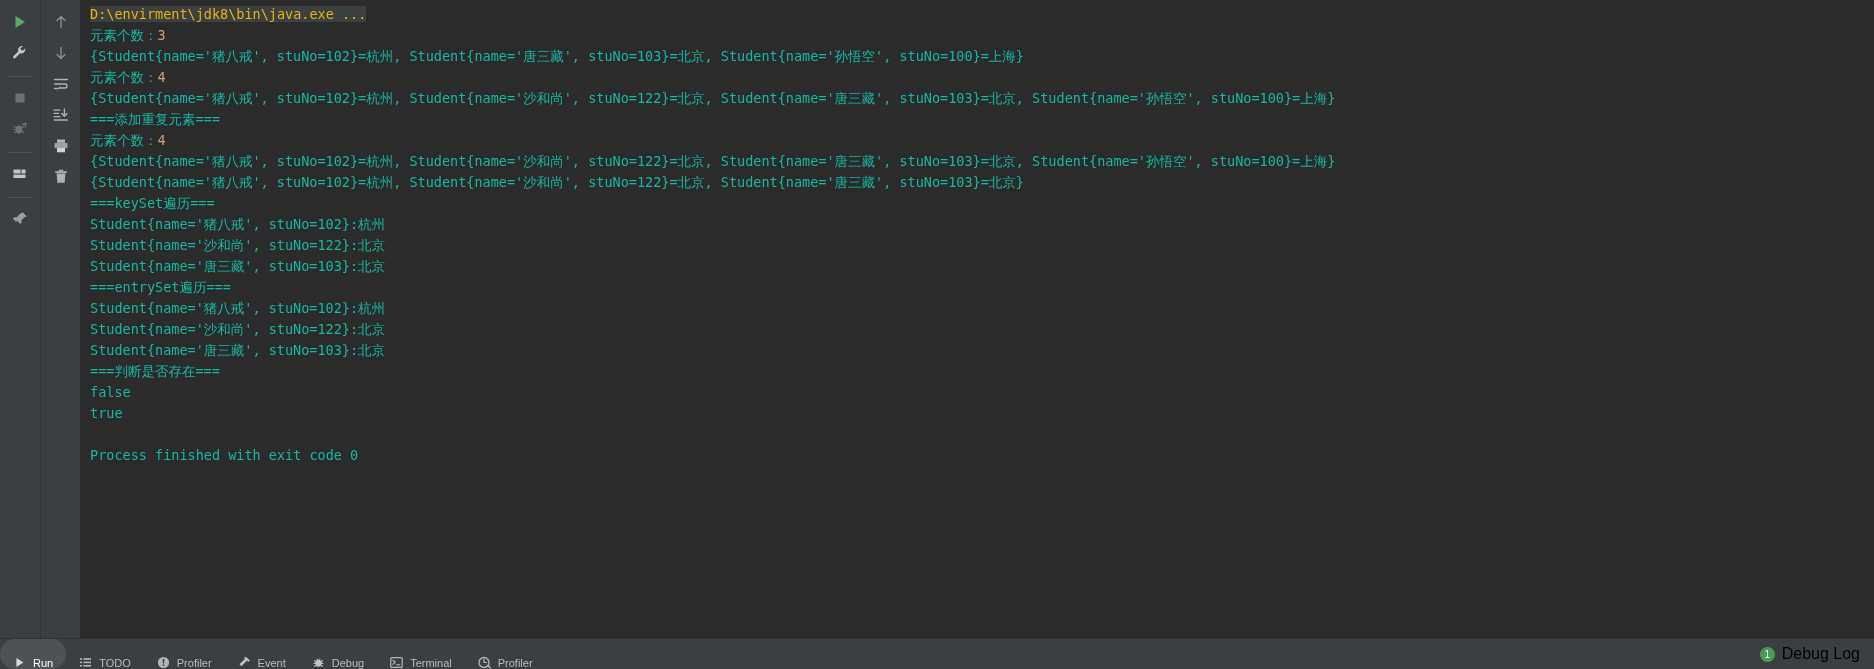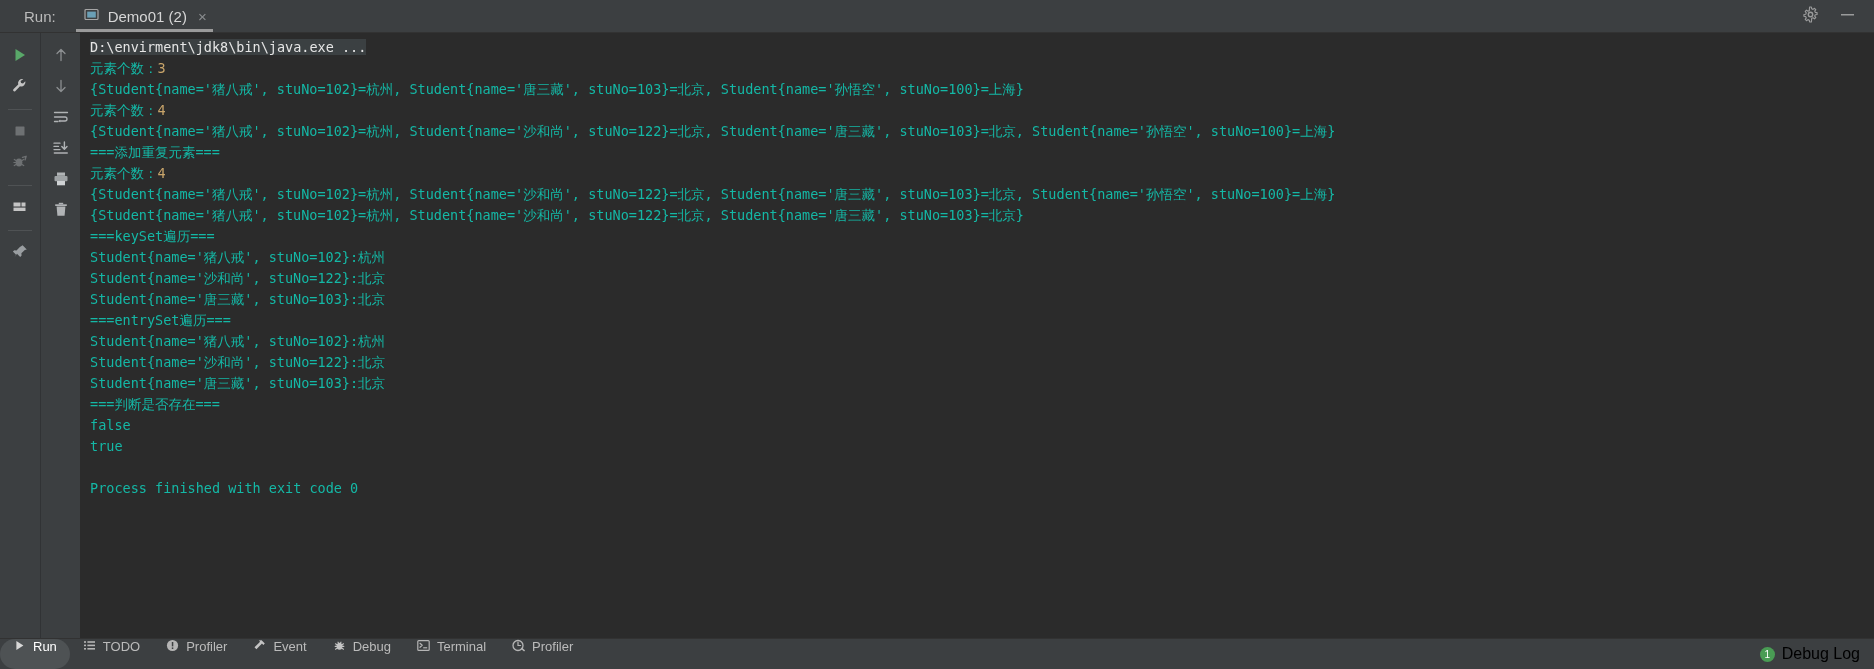--- a/index.html
+++ b/index.html
@@ -55,82 +55,53 @@
   .console-wrap {
     flex: 1 1 auto; min-width: 0; background: #2b2b2b; position: relative;
     overflow: hidden;
   }
   .console {
     font-family: "DejaVu Sans Mono", "Liberation Mono", monospace;
     font-size: 13.5px; line-height: 21px;
     color: #a9b7c6; padding: 4px 0 0 10px; white-space: pre;
   }
   .cline { height: 21px; }
-  .c-cmd { color: #e5e5e5; background: #3b4042; }
+  .c-cmd { color: #eab308; background: #3b4042; }
   .c-out { color: #14b8a6; }
   .c-num { color: #c8a46a; }
   .blank { height: 21px; }
   
   .gutter-right {
     position: absolute; right: 0; top: 0; bottom: 0; width: 12px;
     background: #2b2b2b;
   }
 
   
   .statusbar {
     height: 31px; flex: 0 0 31px; background: #3c3f41;
     border-top: 1px solid #323232; display: flex; align-items: stretch;
   }
   .sb-item {
-    display: flex; align-items: flex-start; gap: 7px; padding: 0 13px;
-    color: #bbbbbb; font-size: 13px; white-space: nowrap; border-radius: 15px;
+    display: flex; align-items: flex-end; gap: 7px; padding: 0 13px;
+    color: #bbbbbb; font-size: 11px; white-space: nowrap; border-radius: 15px;
   }
   .sb-item.active { background: #4e5254; color: #ffffff; }
   .sb-right { margin-left: auto; display: flex; align-items: center; padding-right: 14px; gap: 7px; }
   .evt-badge {
     width: 15px; height: 15px; border-radius: 50%; background: #499c54;
     color: #ffffff; font-size: 10px; display: flex; align-items: center;
     justify-content: center; font-family: "Liberation Sans", sans-serif;
   }
   .sb-icon { display: flex; align-items: center; }
 </style>
 </head>
 <body>
 
 <div id="app">
 
-  <div class="header">
-    <div class="run-label">Run:</div>
-
-    <div class="tab">
-      <span class="icon">
-        <svg width="15" height="15" viewBox="0 0 15 15">
-          <rect x="1" y="2.5" width="13" height="10" rx="1" fill="none" stroke="#a6a6a6" stroke-width="1.2"></rect>
-          <rect x="3.2" y="4.6" width="8.6" height="6" fill="#6a9fb5"></rect>
-        </svg>
-      </span>
-      <span class="tab-title">Demo01 (2)</span>
-      <span class="tab-close">×</span>
-      <div class="tab-underline"></div>
-    </div>
-
-    <div class="header-right">
-      <span class="hdr-icon">
-        <svg width="17" height="17" viewBox="0 0 17 17">
-          <path d="M8.5 5.6a2.9 2.9 0 100 5.8 2.9 2.9 0 000-5.8zm0 1.4a1.5 1.5 0 110 3 1.5 1.5 0 010-3z" fill="#b5b5b5"></path>
-          <path d="M7.6 1h1.8l.3 1.8 1.3.55 1.5-1.05 1.27 1.27-1.05 1.5.55 1.3 1.8.3v1.8l-1.8.3-.55 1.3 1.05 1.5-1.27 1.27-1.5-1.05-1.3.55L9.4 16H7.6l-.3-1.8-1.3-.55-1.5 1.05-1.27-1.27 1.05-1.5-.55-1.3L1.93 10.3V8.5l1.8-.3.55-1.3-1.05-1.5L4.5 4.13l1.5 1.05 1.3-.55z" fill="none" stroke="#b5b5b5" stroke-width="1.15" stroke-linejoin="round"></path>
-        </svg>
-      </span>
-      <span class="hdr-icon">
-        <svg width="17" height="17" viewBox="0 0 17 17">
-          <rect x="2" y="8" width="13" height="1.5" fill="#b5b5b5"></rect>
-        </svg>
-      </span>
-    </div>
-  </div>
 
   <div class="body">
 
     <div class="toolbar-col">
       <div class="tb-btn">
         <svg width="18" height="18" viewBox="0 0 18 18">
           <path d="M4.5 3L14 9l-9.5 6z" fill="#59a869"></path>
         </svg>
       </div>
       <div class="tb-btn">

